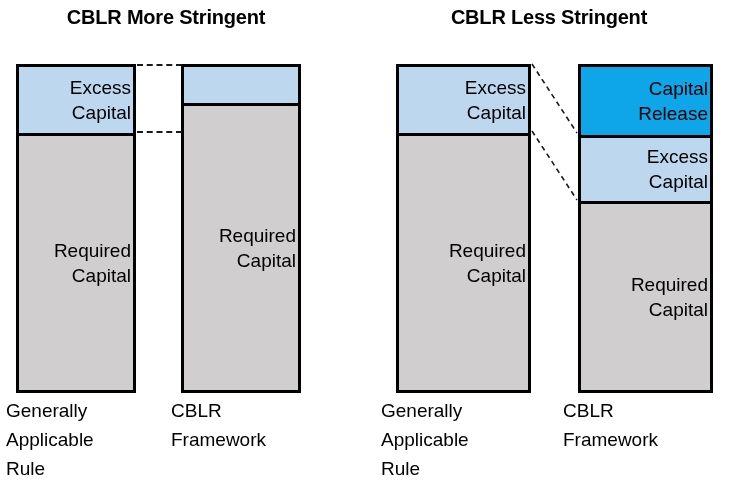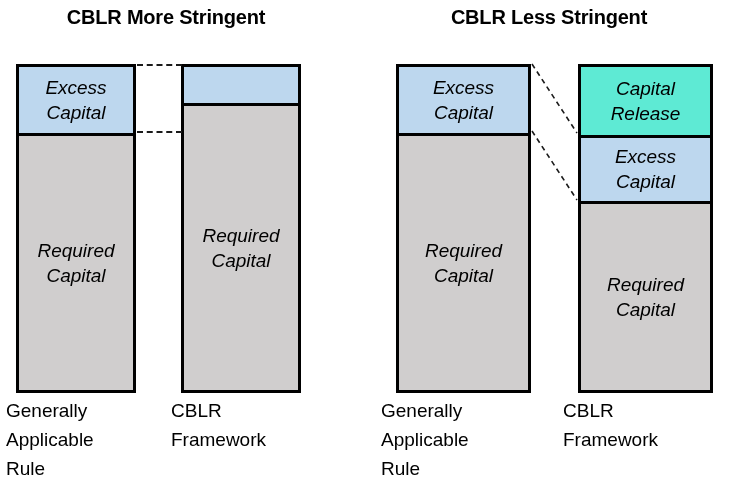--- a/index.html
+++ b/index.html
@@ -40,33 +40,32 @@
     display: flex;
     flex-direction: column;
     background: #ffffff;
   }
   .seg {
     position: relative;
     box-sizing: border-box;
     display: flex;
     align-items: center;
     justify-content: center;
-    text-align: center;
+    text-align: right;
     font-size: 19px;
     line-height: 25px;
     color: #000000;
     overflow: hidden;
-    font-style: italic;
   }
   .seg.divider-top { border-top: 3px solid #000000; }
   .seg-label { display: block; padding: 0 2px; }
 
   .fill-excess  { background: #bdd7ee; }
   .fill-required{ background: #d0cece; }
-  .fill-release { background: #5eead4; }
+  .fill-release { background: #0ea5e9; }
 
   
   .connector-h {
     position: absolute;
     border-top: 2px dashed #1a1a1a;
     height: 0;
   }
   .connector-d {
     position: absolute;
     pointer-events: none;

